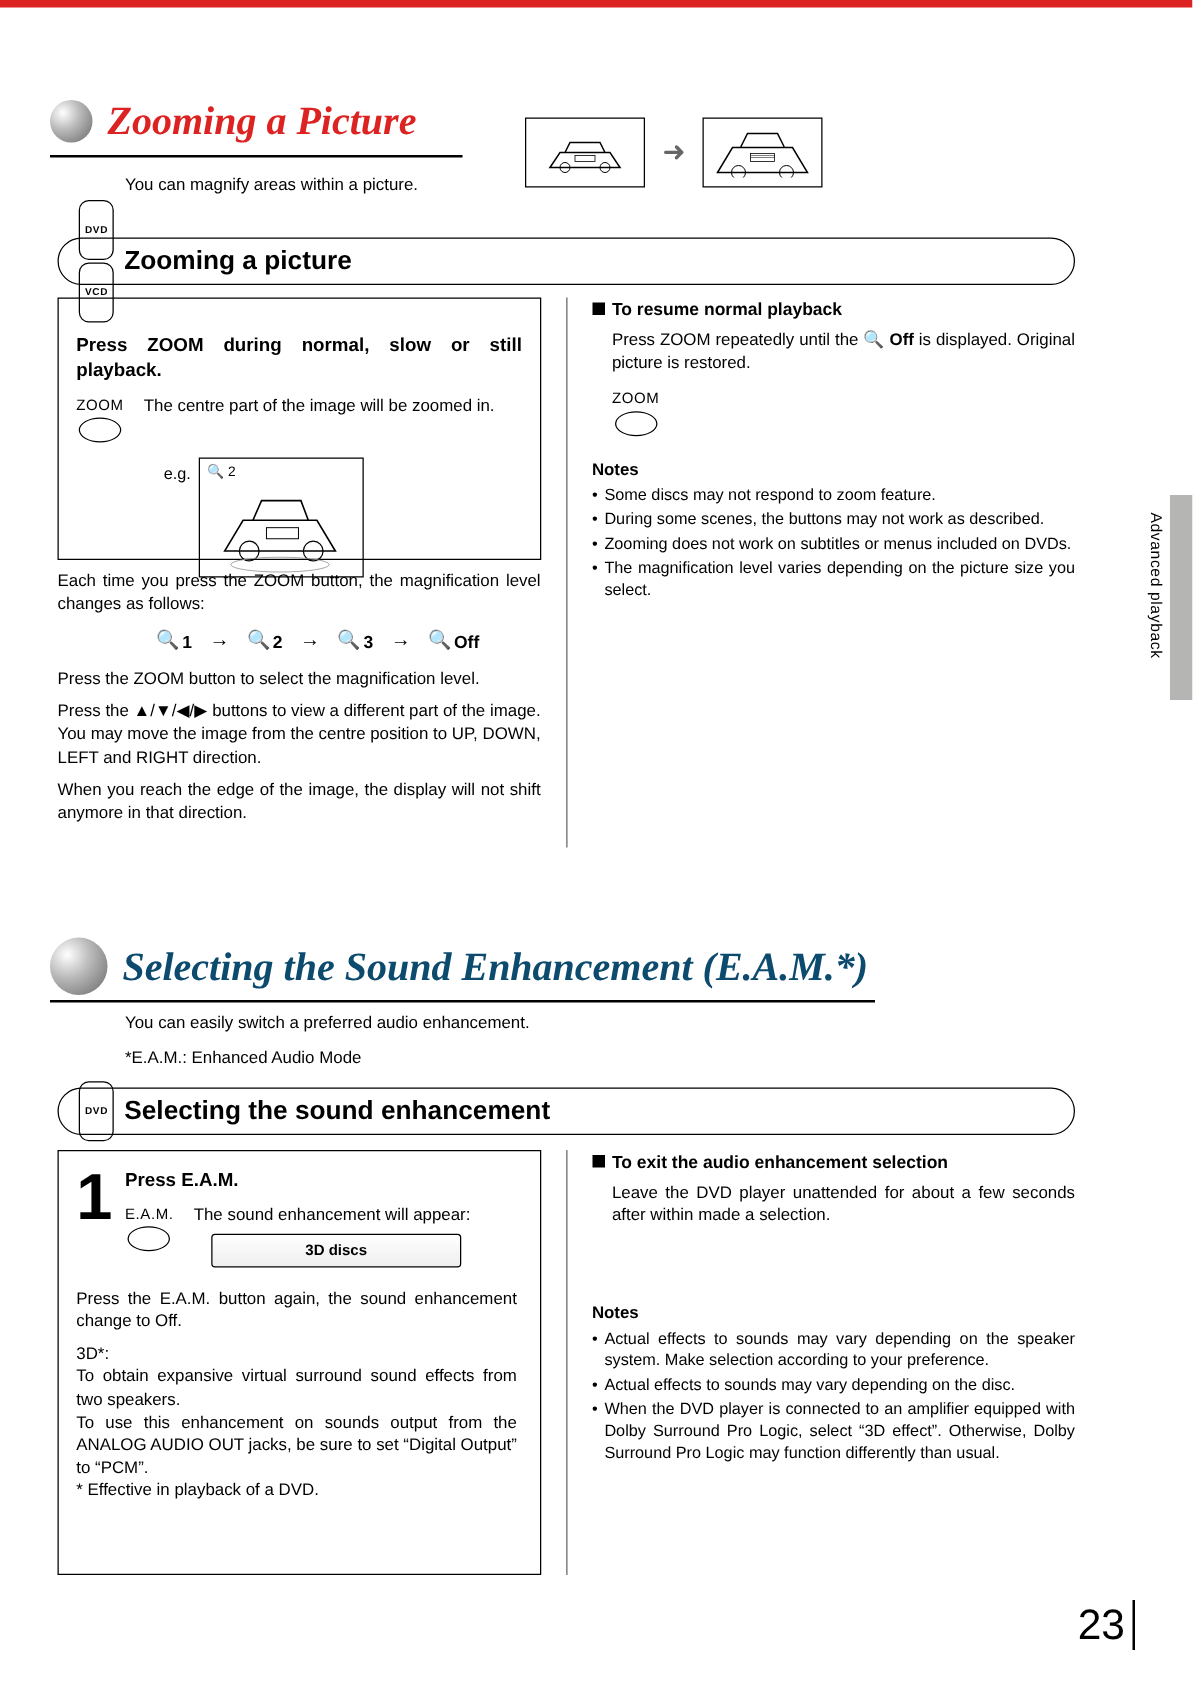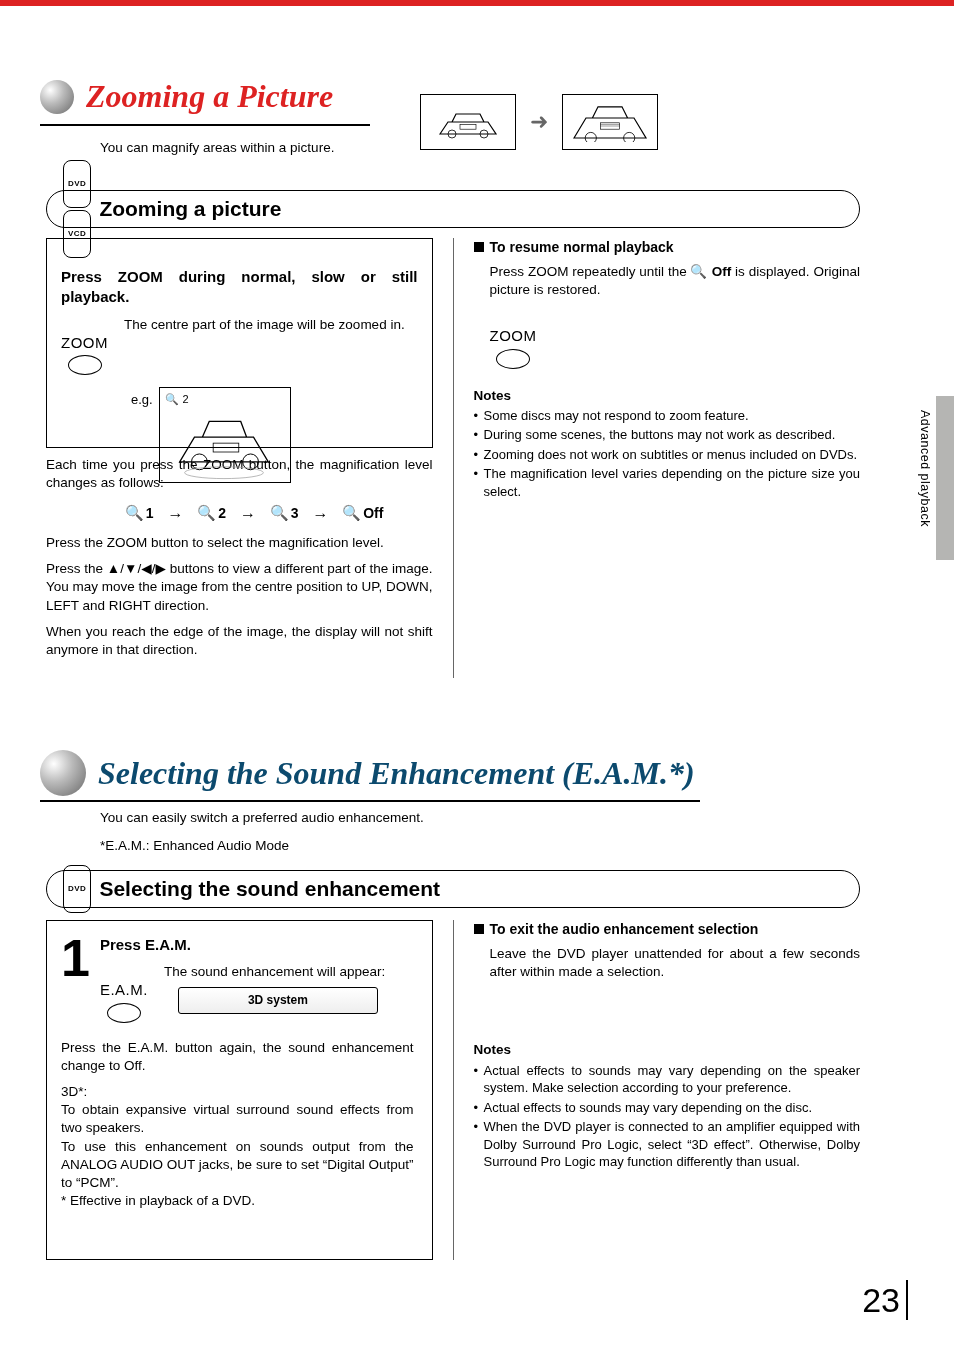--- a/index.html
+++ b/index.html
@@ -37,21 +37,21 @@
   .body1 { top: 238px; height: 440px; }
   .body2 { top: 920px; height: 340px; }
   .col { flex: 1; font-size: 13.5px; line-height: 1.35; }
   .col-sep { width: 1px; background: #666; }
 
   
   .box { border: 1px solid #000; padding: 28px 14px; }
   .box .btitle { font-weight: bold; font-size: 15px; margin-bottom: 8px; text-align: justify; }
 
   .remote-btn { display: inline-flex; flex-direction: column; align-items: center; gap: 2px; }
-  .remote-btn .lbl { font-size: 15px; letter-spacing: 0.5px; margin-top: 17px; }
+  .remote-btn .lbl { font-size: 12px; letter-spacing: 0.5px; }
   .remote-btn .oval { width: 34px; height: 20px; border: 1.5px solid #000; border-radius: 50%; }
 
   .zoom-row { display: flex; gap: 16px; align-items: flex-start; margin-bottom: 12px; }
   .zoom-eg { display: flex; gap: 6px; align-items: flex-start; margin-left: 70px; }
   .zoom-eg .eglabel { font-size: 13px; padding-top: 4px; }
   .zoom-eg-frame { width: 132px; height: 96px; border: 1px solid #000; position: relative; overflow: hidden; }
   .zoom-eg-frame .corner { position: absolute; top: 4px; left: 6px; font-size: 11px; }
 
   .mag-seq { display: flex; gap: 14px; align-items: center; justify-content: center; margin: 10px 0; font-size: 14px; padding-left: 30px; }
   .mag-seq .mag { display: inline-flex; align-items: center; gap: 2px; font-weight: bold; }
@@ -237,21 +237,21 @@
           <span class="stepnum">1</span>
           <div style="flex:1;">
             <div style="font-weight:bold; font-size:15px; margin-bottom:8px;">Press E.A.M.</div>
             <div style="display:flex; gap:16px; align-items:flex-start;">
               <span class="remote-btn">
                 <span class="lbl">E.A.M.</span>
                 <span class="oval"></span>
               </span>
               <div style="flex:1;">
                 <div>The sound enhancement will appear:</div>
-                <div class="enh-pill">3D system</div>
+                <div class="enh-pill">3D discs</div>
               </div>
             </div>
           </div>
         </div>
         <div class="para" style="margin-top:16px;">Press the E.A.M. button again, the sound enhancement change to Off.</div>
         <div class="para">3D*:</div>
         <div class="txt-justify">To obtain expansive virtual surround sound effects from two speakers.</div>
         <div class="txt-justify">To use this enhancement on sounds output from the ANALOG AUDIO OUT jacks, be sure to set “Digital Output” to “PCM”.</div>
         <div>* Effective in playback of a DVD.</div>
       </div>

